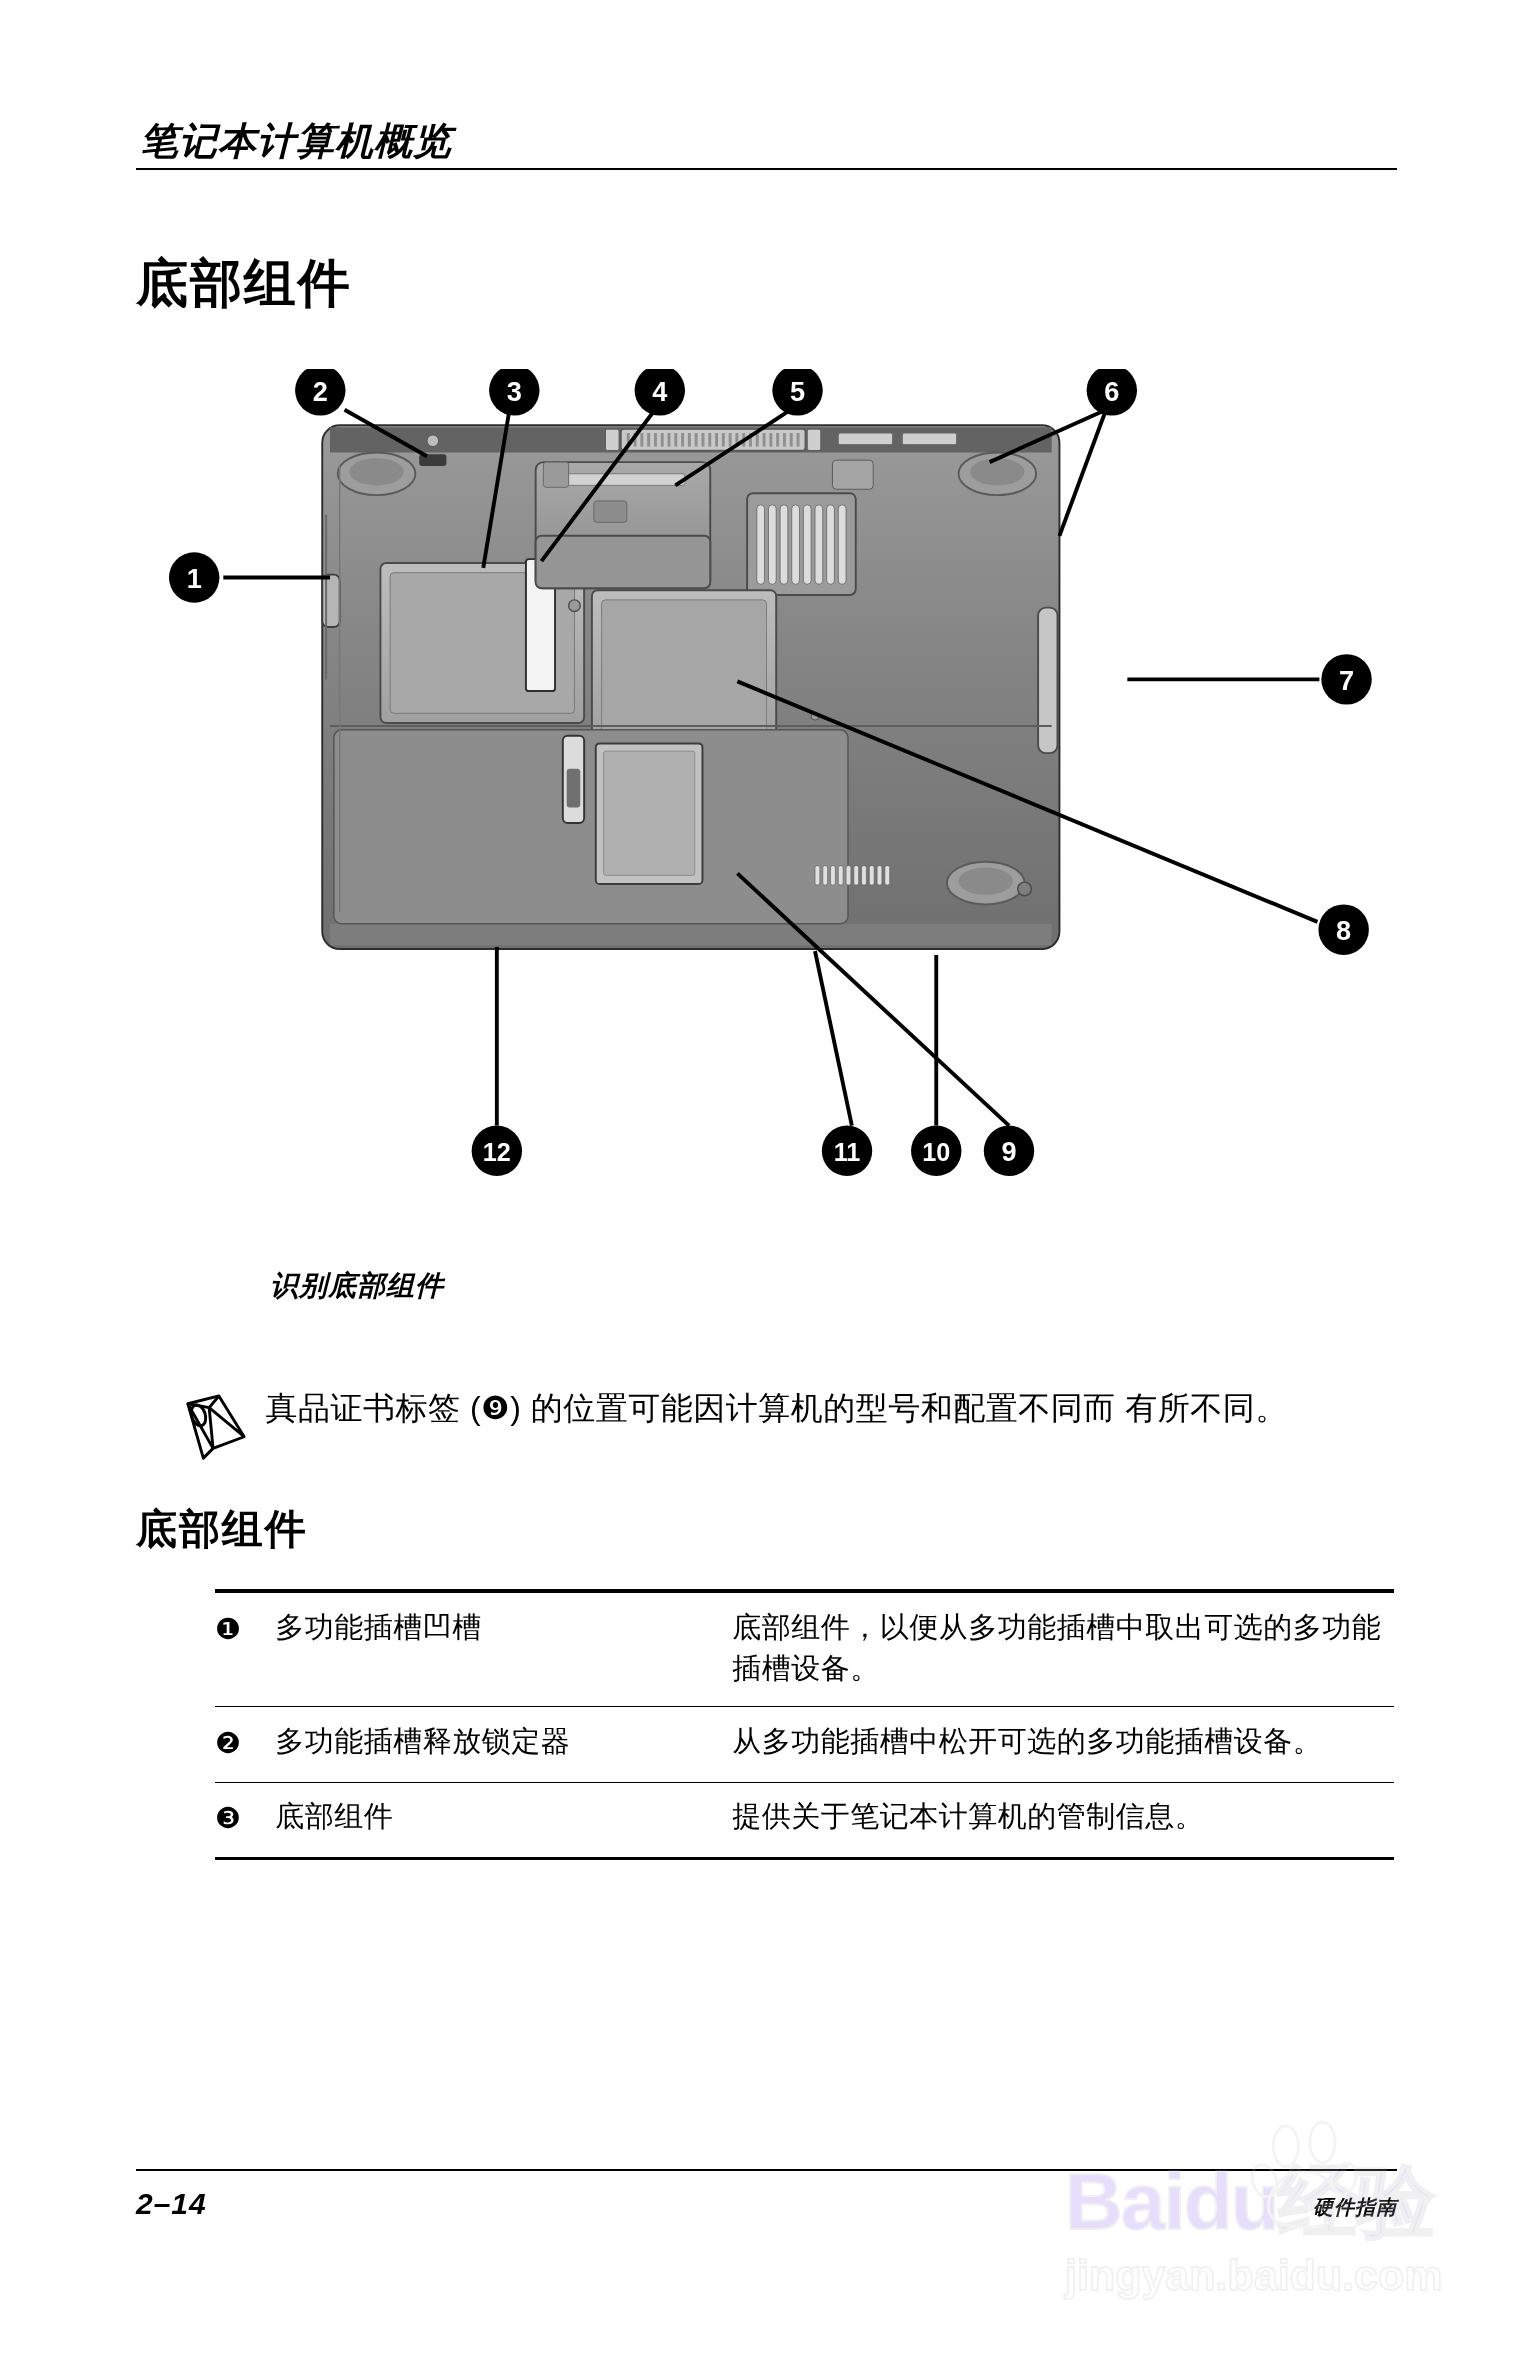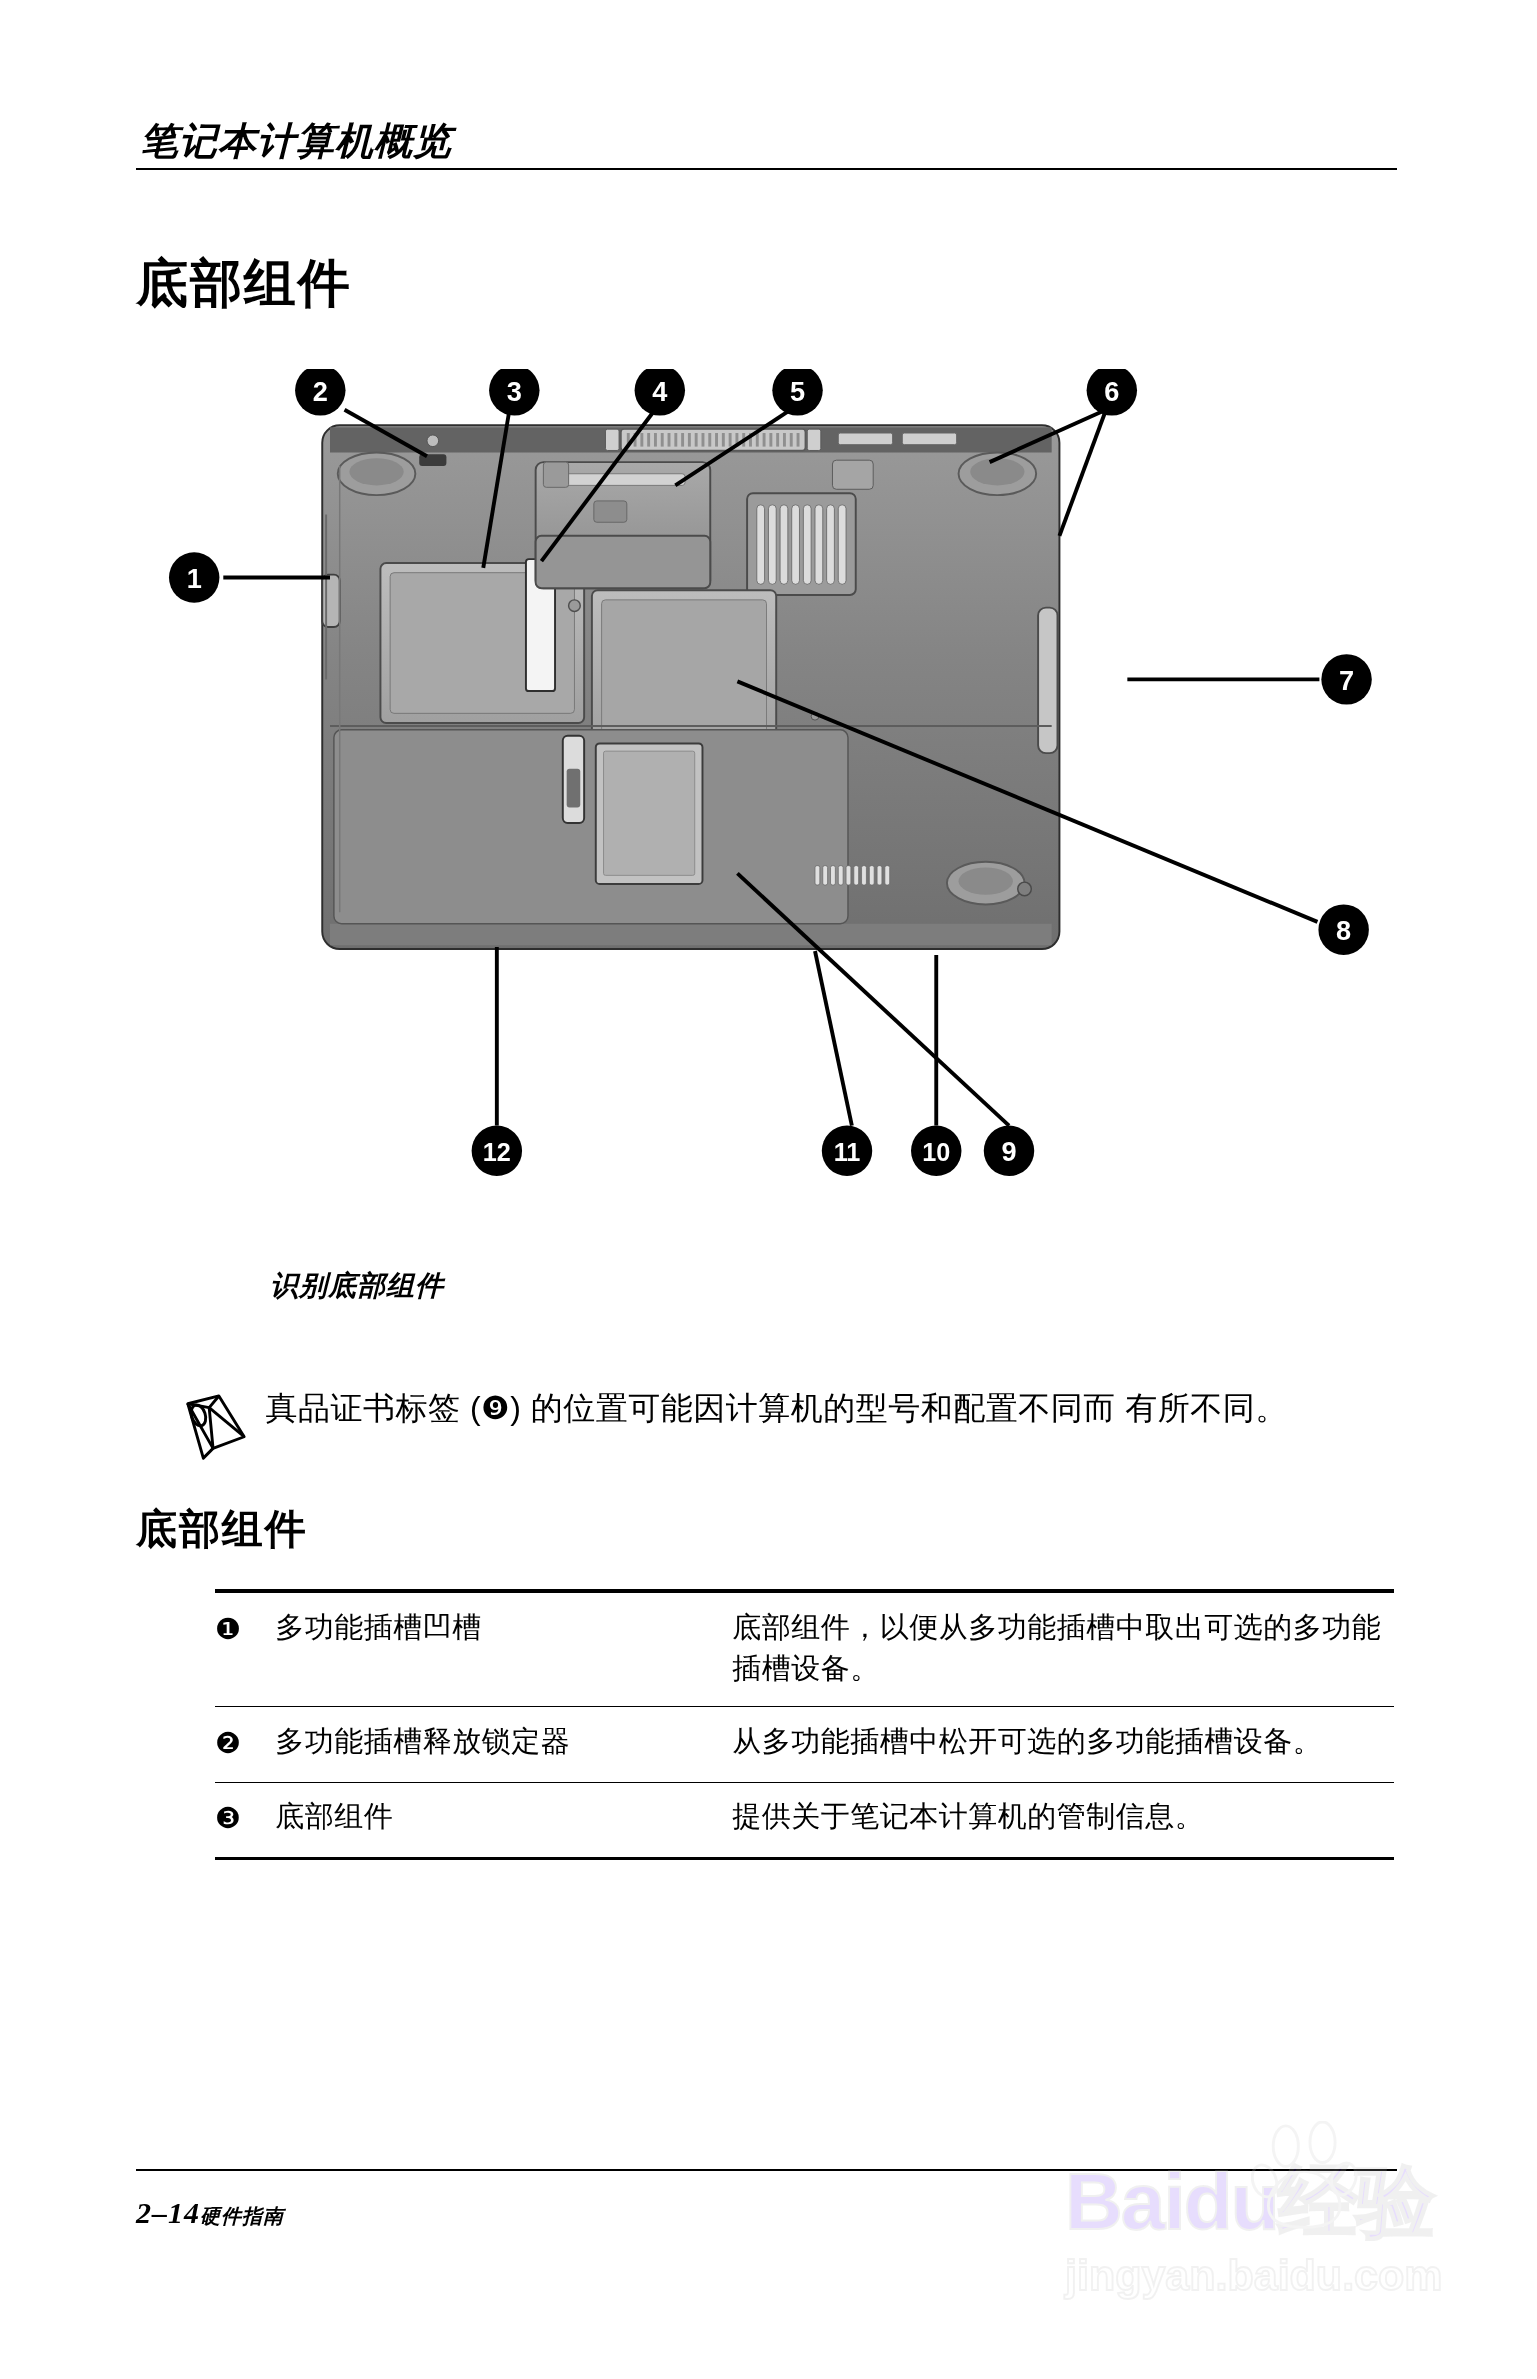--- a/index.html
+++ b/index.html
@@ -137,24 +137,23 @@
     left: 136px;
     top: 2169px;
     width: 1261px;
   }
   .footer-rule {
     border-top: 2.9px solid #000;
     width: 1261px;
   }
   .footer-row {
     display: flex;
-    justify-content: flex-start;
+    justify-content: space-between;
     align-items: baseline;
-    margin-top: 25px;
-    font-family: Liberation Serif, serif;
+    margin-top: 16px;
   }
   .footer-page {
     font-size: 30px;
     font-weight: 700;
     font-style: italic;
     letter-spacing: 1px;
   }
   .footer-title {
     font-size: 20px;
     font-weight: 700;

